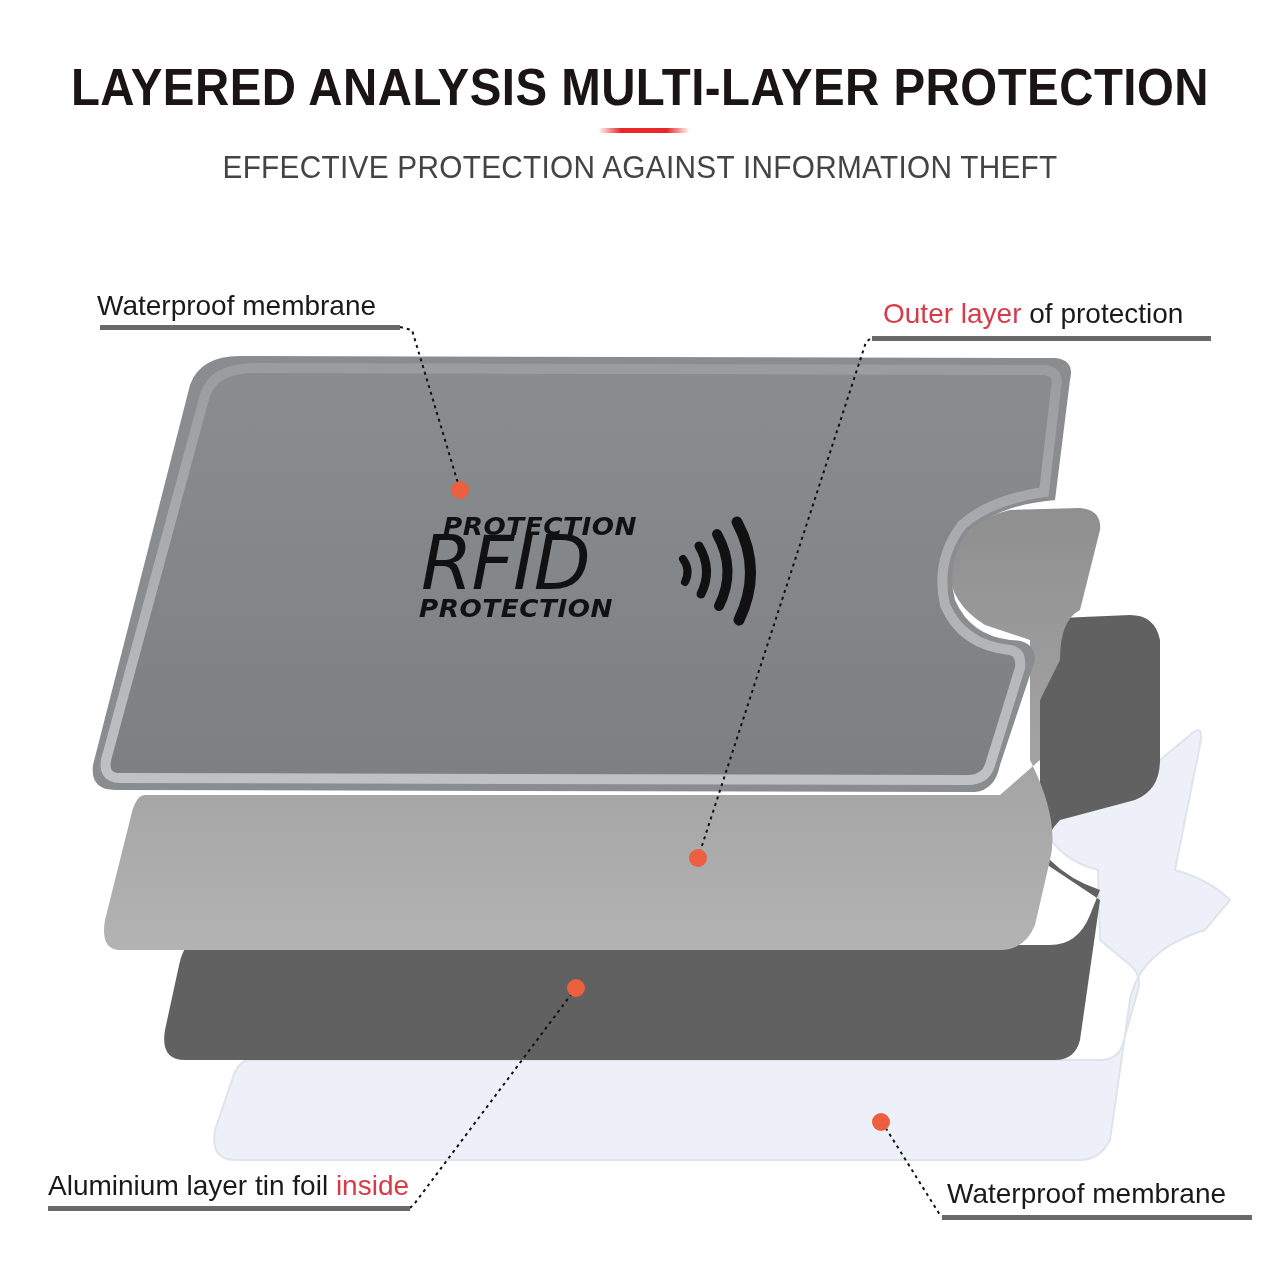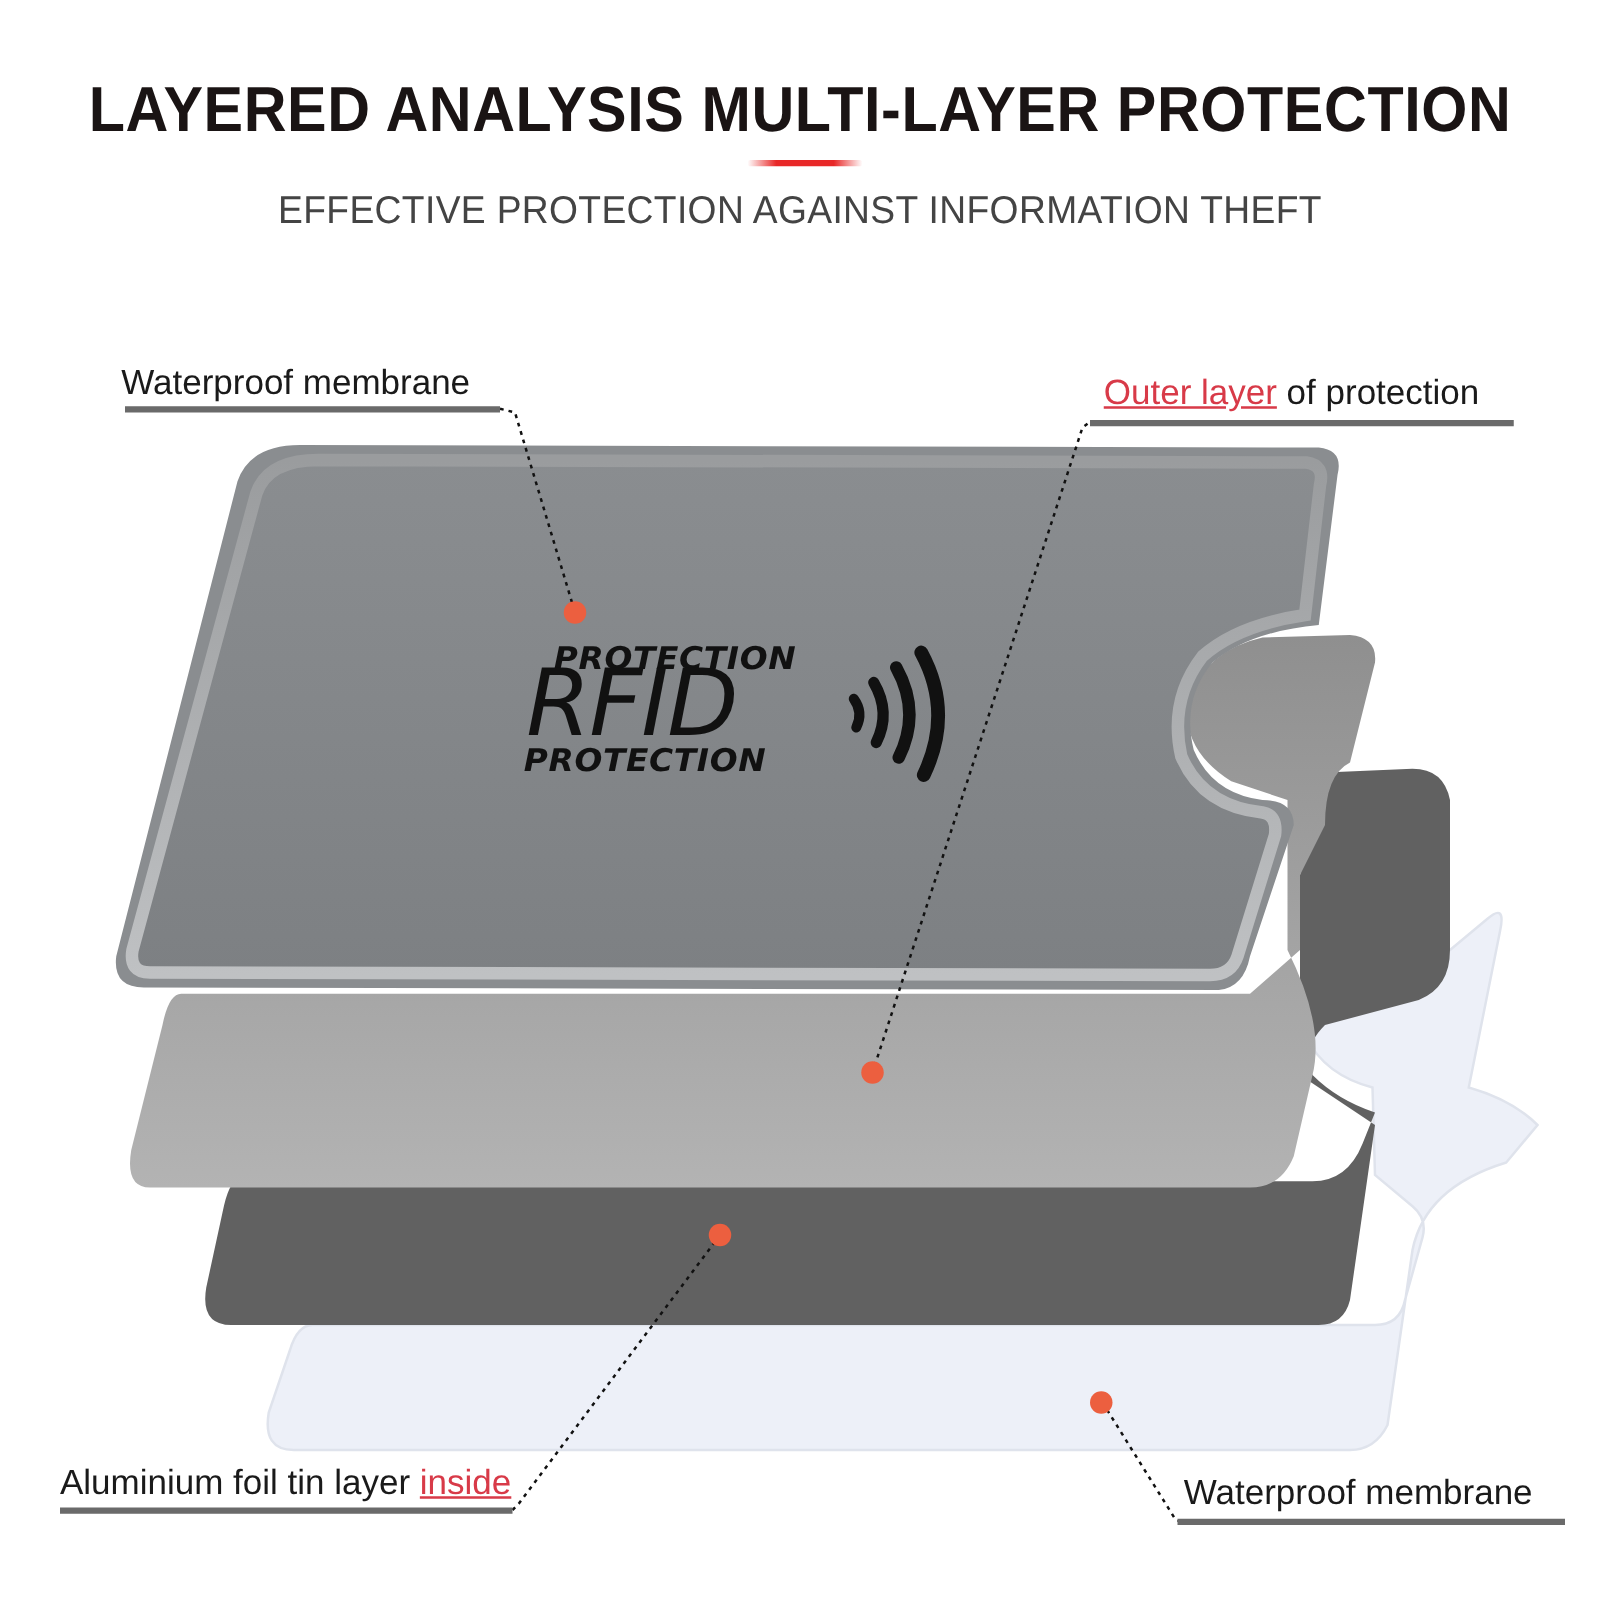--- a/index.html
+++ b/index.html
@@ -14,21 +14,21 @@
     border-radius: 3px;
     background: linear-gradient(90deg, rgba(232,40,40,0) 0%, #e82828 25%, #e82828 75%, rgba(232,40,40,0) 100%);
   }
   .subtitle {
     position: absolute; left: 0; top: 150px; width: 1280px; text-align: center;
     font-size: 31px; color: #444444; letter-spacing: 0.3px;
     transform: scaleX(0.96); transform-origin: center;
   }
   .diagram { position: absolute; left: 0; top: 0; width: 1280px; height: 1280px; }
   .label { position: absolute; font-size: 28px; color: #1a1a1a; white-space: nowrap; }
-  .label .hl { color: #d83a48; text-decoration: underline; }
+  .label .hl { color: #d83a48; }
   .underline { position: absolute; height: 5px; background: #6a6a6a; }
   .rfid-logo { position: absolute; left: 419px; top: 512px; width: 340px; height: 120px; color: #111; }
   .rfid-top, .rfid-bottom {
     position: absolute; font-weight: 700; font-style: italic; font-size: 25px; letter-spacing: 0.5px;
     font-family: "DejaVu Sans", sans-serif; transform: scaleX(1.05); transform-origin: left;
   }
   .rfid-top { left: 24px; top: 0px; }
   .rfid-bottom { left: 0px; top: 82px; }
   .rfid-main {
     position: absolute; left: 2px; top: 14px; font-style: italic; font-size: 74px; line-height: 74px;
@@ -109,20 +109,20 @@
   <span>Waterproof membrane</span>
 </div>
 <div class="underline" style="left:100px; top:325px; width:300px;"></div>
 
 <div class="label" style="left:883px; top:298px;">
   <span class="hl">Outer layer</span><span> of protection</span>
 </div>
 <div class="underline" style="left:872px; top:336px; width:339px;"></div>
 
 <div class="label" style="left:48px; top:1170px;">
-  <span>Aluminium foil tin layer </span><span class="hl">inside</span>
+  <span>Aluminium layer tin foil </span><span class="hl">inside</span>
 </div>
 <div class="underline" style="left:48px; top:1206px; width:362px;"></div>
 
 <div class="label" style="left:947px; top:1178px;">
   <span>Waterproof membrane</span>
 </div>
 <div class="underline" style="left:942px; top:1215px; width:310px;"></div>
 
 </body></html>

